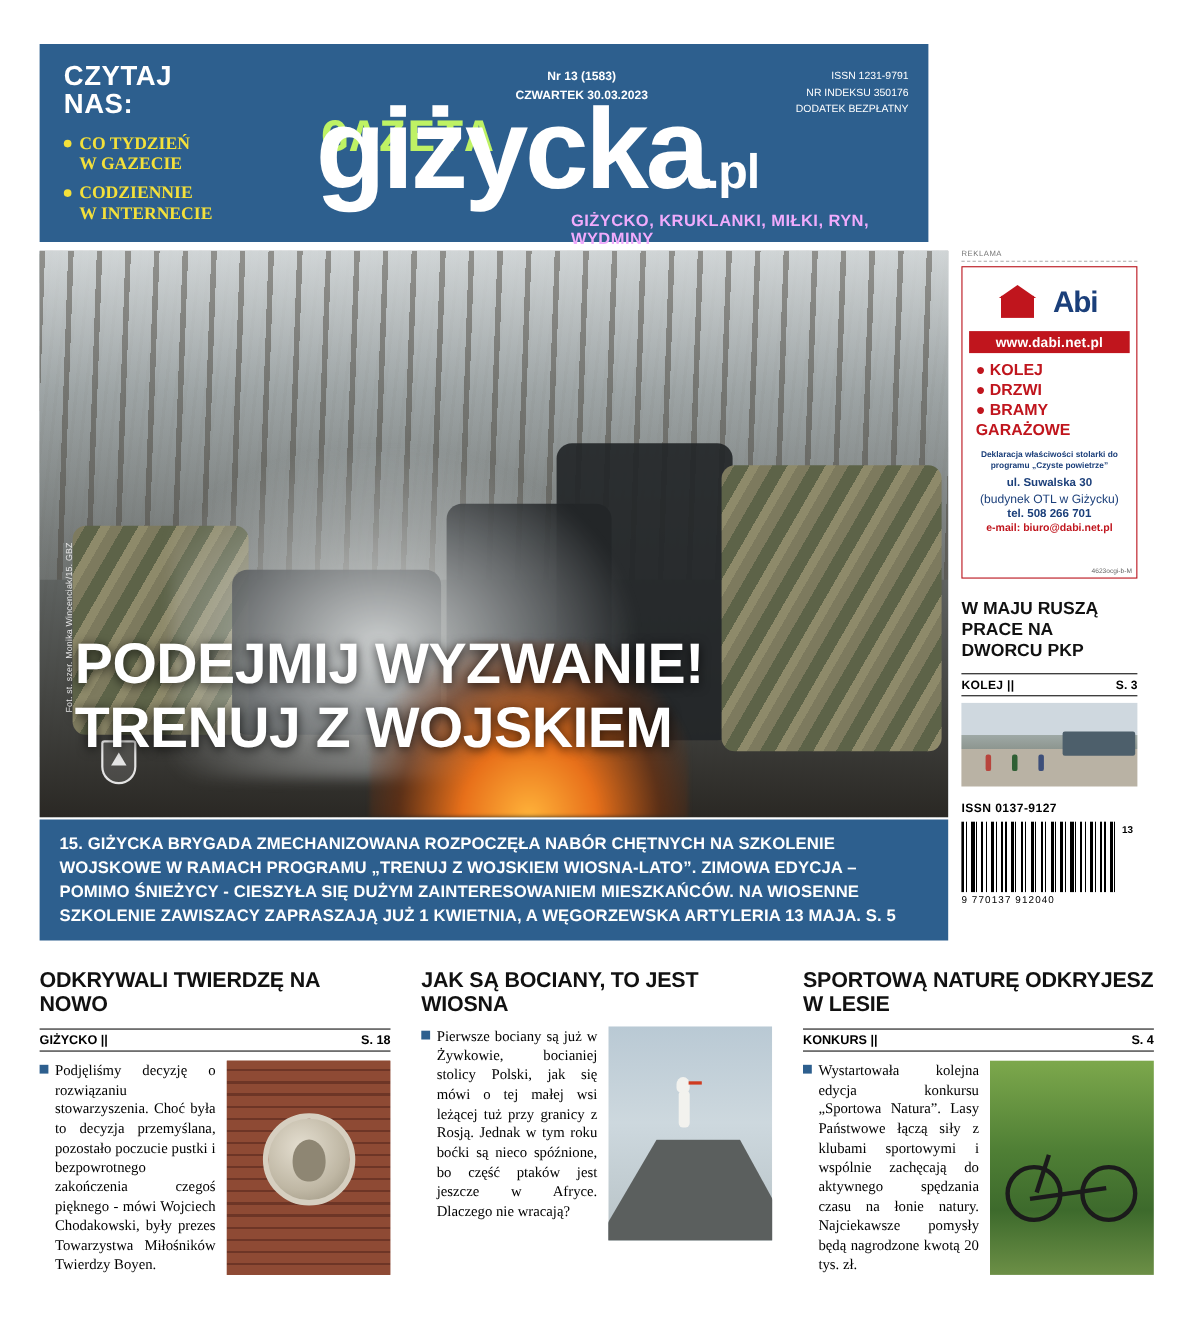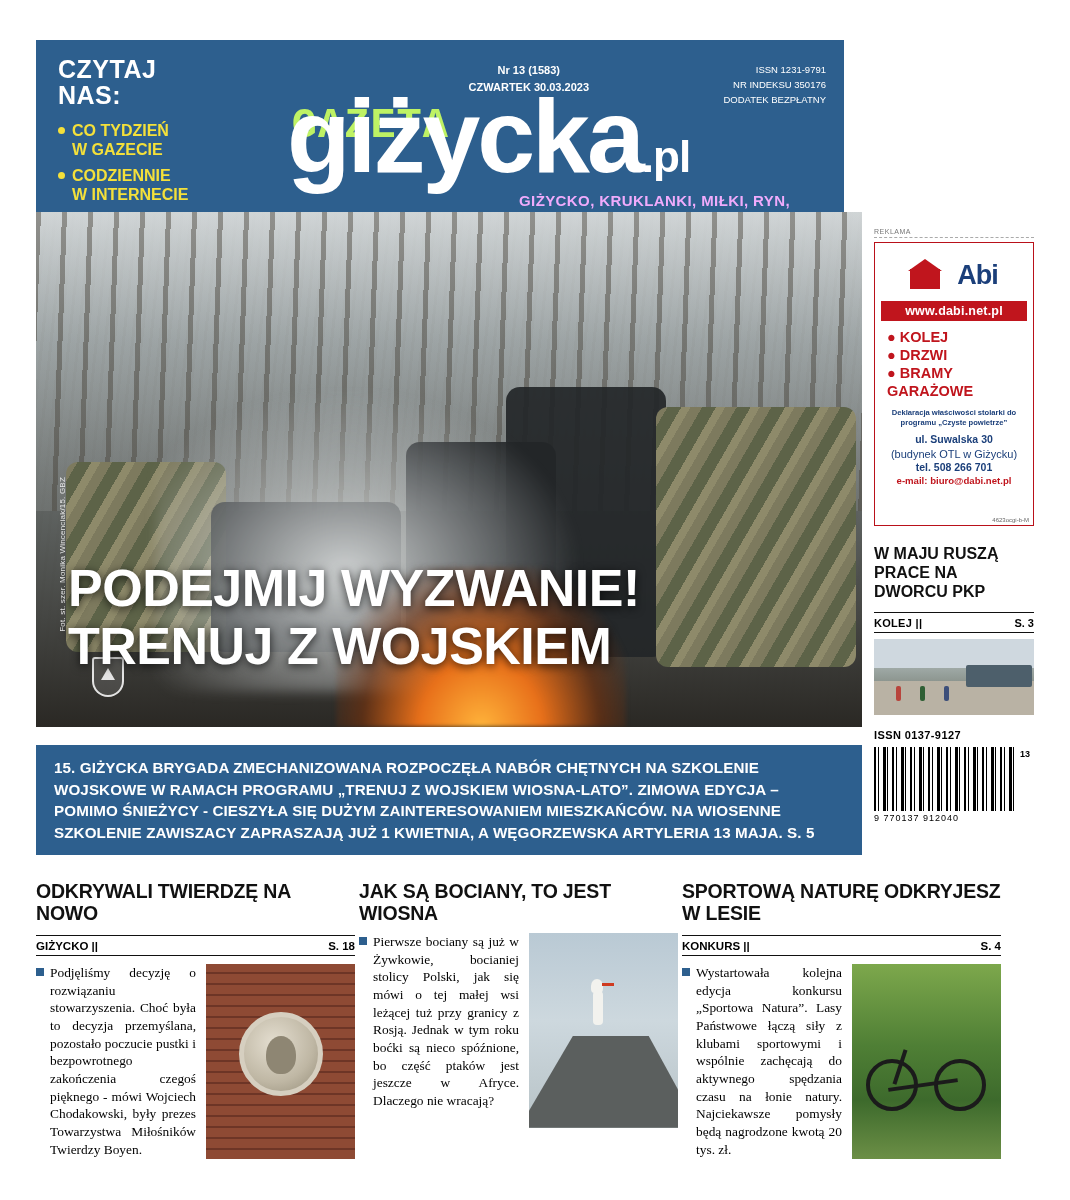--- a/index.html
+++ b/index.html
@@ -36,21 +36,21 @@
     letter-spacing: .5px;
   }
   .read-us ul {
     list-style: none;
     margin: 12px 0 0 0; padding: 0;
     color: #f4e03a;
     font-weight: bold;
     font-size: 16px;
     line-height: 1.22;
   }
-  .read-us li { position: relative; padding-left: 14px; margin-bottom: 6px; }
+  .read-us li { position: relative; padding-left: 14px; margin-bottom: 6px; font-family: Liberation Serif, serif; }
   .read-us li::before {
     content: "";
     position: absolute; left: 0; top: 6px;
     width: 7px; height: 7px; border-radius: 50%;
     background: #f4e03a;
   }
 
   .logo-block {
     flex: 1;
     position: relative;
@@ -99,21 +99,21 @@
     right: 18px; top: 22px;
     color: #ffffff;
     text-align: right;
     font-size: 9.5px;
     line-height: 1.6;
   }
 
   
   .hero {
     position: absolute;
-    left: 36px; top: 212px;
+    left: 36px; top: 228px;
     width: 826px; height: 515px;
     overflow: hidden;
     background: #5e6a6e;
   }
   .hero-photo {
     position: absolute; inset: 0;
     background:
       linear-gradient(180deg, rgba(215,220,222,.95) 0%, rgba(160,168,170,.75) 25%, rgba(96,100,98,.9) 55%, rgba(42,40,36,1) 100%),
       repeating-linear-gradient(96deg, rgba(120,118,110,.55) 0 3px, rgba(168,166,158,.35) 3px 9px);
   }
@@ -292,21 +292,21 @@
     position: absolute; right: 4px; top: 2px;
     font-size: 9px; font-weight: bold;
   }
 
   
   .teasers {
     position: absolute;
     left: 36px; top: 880px;
     width: 998px; height: 290px;
     display: flex;
-    gap: 4px;
+    gap: 28px;
   }
   .teaser { width: 319px; position: relative; }
   .teaser h2 {
     margin: 0;
     font-size: 19.5px; font-weight: bold; line-height: 1.15;
     letter-spacing: -.2px; color: #111;
   }
   .teaser-meta {
     margin-top: 10px; padding: 4px 0 3px 0;
     border-top: 1px solid #111; border-bottom: 1px solid #111;

